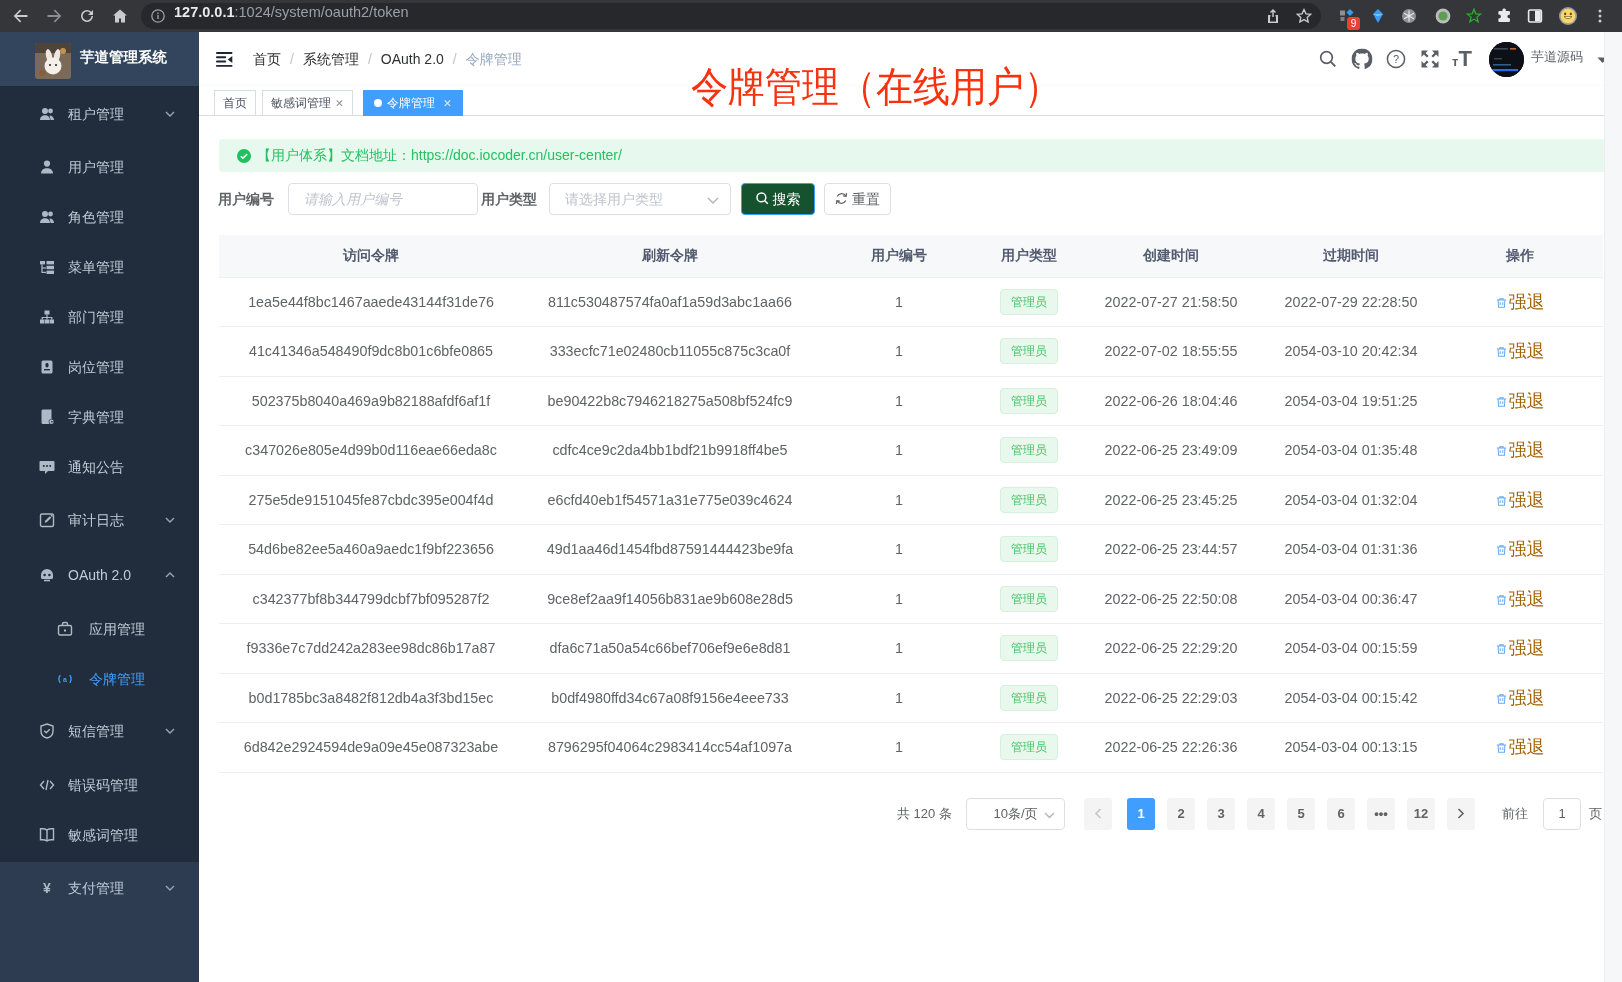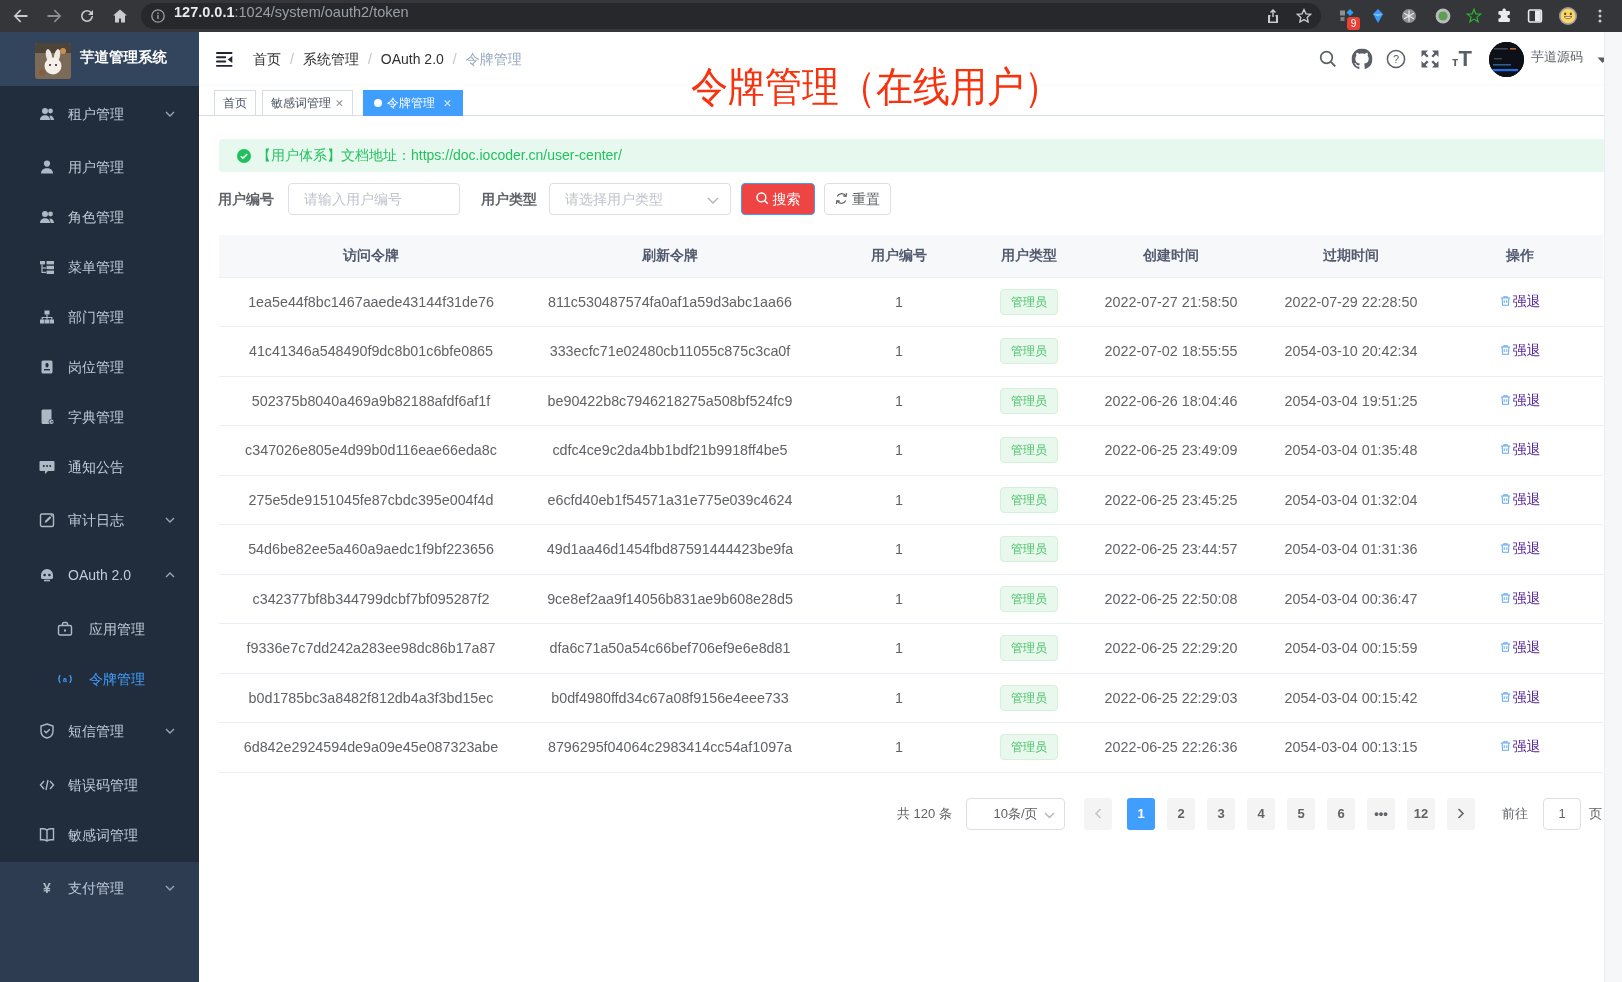--- a/index.html
+++ b/index.html
@@ -47,29 +47,29 @@
   
   #main { position:absolute; left:199px; top:116px; width:1423px; height:866px; background:#fff; }
 
   #alert { position:absolute; left:20px; top:23px; width:1595px; height:33px; background:#e7f8ee; border-radius:4px; }
   #alert .atxt { position:absolute; left:38px; top:0; height:33px; line-height:33px; font-size:14px; color:#24c161; white-space:nowrap; }
   #alert .aclose { position:absolute; right:16px; top:9px; font-size:13px; color:#a0cfae; }
 
   .flabel { position:absolute; top:67px; height:32px; line-height:32px; font-size:14px; font-weight:bold; color:#5f6368; }
   .fbox { position:absolute; top:67px; height:32px; border:1px solid #dcdfe6; border-radius:4px; background:#fff; font-size:14px; color:#bfc3cc; line-height:30px; }
   .btn { position:absolute; top:67px; height:32px; border-radius:4px; font-size:14px; line-height:30px; text-align:center; }
-  #btn-search { left:542px; width:74px; background:#ef4444; color:#fff; border:1px solid #3c9dfe; }
+  #btn-search { left:542px; width:74px; background:#14532d; color:#fff; border:1px solid #3c9dfe; }
   #btn-reset { left:625px; width:67px; background:#fff; color:#606266; border:1px solid #dcdfe6; }
 
   
   table { position:absolute; left:20px; top:119px; width:1384px; border-collapse:collapse; table-layout:fixed; }
   th { height:42px; background:#f7f8fa; color:#515a6e; font-size:14px; font-weight:bold; text-align:center; border-bottom:1px solid #ebeef5; }
   td { height:49.5px; font-size:14.3px; color:#606266; text-align:center; border-bottom:1px solid #ebeef5; white-space:nowrap; overflow:hidden; }
   .gtag { display:inline-block; width:58px; height:26px; line-height:24px; background:#e9f8ec; border:1px solid #d5f1dc; border-radius:4px; color:#49c26a; font-size:12px; }
-  .act { color:#4c1d95; font-size:14px; }
+  .act { color:#a16207; font-size:18px; }
   .act svg { vertical-align:-1px; margin-right:2px; }
 
   
   #pager { position:absolute; left:0px; top:682px; width:1423px; height:32px; font-size:13px; color:#606266; }
   #pager .total { position:absolute; left:698px; top:0; line-height:32px; }
   #pager .psel { position:absolute; left:767px; top:0; width:99px; height:32px; border:1px solid #dcdfe6; border-radius:4px; line-height:30px; text-align:center; color:#606266; }
   .pbtn { position:absolute; top:0; width:28px; height:32px; background:#f4f4f5; border-radius:3px; text-align:center; line-height:32px; color:#606266; font-size:13px; font-weight:bold; }
   .pbtn.cur { background:#409eff; color:#fff; }
   #pager .goto { position:absolute; left:1303px; top:0; line-height:32px; }
   #pager .ginp { position:absolute; left:1344px; top:0; width:38px; height:32px; border:1px solid #dcdfe6; border-radius:4px; text-align:center; line-height:30px; color:#606266; }
@@ -364,21 +364,21 @@
   <div id="main">
     <div id="alert">
       <svg class="abs" style="left:18px;top:10px" width="14" height="14" viewBox="0 0 14 14">
           <circle cx="7" cy="7" r="7" fill="#21c05f"></circle>
           <path d="M3.8 7.2l2.1 2.1 4.3-4.3" stroke="#fff" stroke-width="1.5" fill="none"></path>
         </svg>
       <div class="atxt">【用户体系】文档地址：https://doc.iocoder.cn/user-center/</div>
       <div class="aclose">✕</div>
     </div>
     <div class="flabel" style="left:19px;">用户编号</div>
-    <div class="fbox" style="left:89px;width:172px;padding-left:15px;">请输入用户编号</div>
+    <div class="fbox" style="left:89px;width:190px;padding-left:15px;font-style:italic;">请输入用户编号</div>
     <div class="flabel" style="left:282px;">用户类型</div>
     <div class="fbox" style="left:350px;width:182px;padding-left:15px;">请选择用户类型
       <svg class="abs" style="right:11px;top:13px" width="12" height="7" viewBox="0 0 12 7">
           <path d="M1 1l5 5 5-5" stroke="#b0b3ba" stroke-width="1.4" fill="none"></path>
         </svg>
     </div>
     <div class="btn" id="btn-search">
       <svg style="vertical-align:-1px;margin-right:4px" width="13" height="13" viewBox="0 0 13 13">
           <circle cx="5.4" cy="5.4" r="4.4" fill="none" stroke="#fff" stroke-width="1.5"></circle>
           <path d="M8.8 8.8l3 3" stroke="#fff" stroke-width="1.5"></path>

